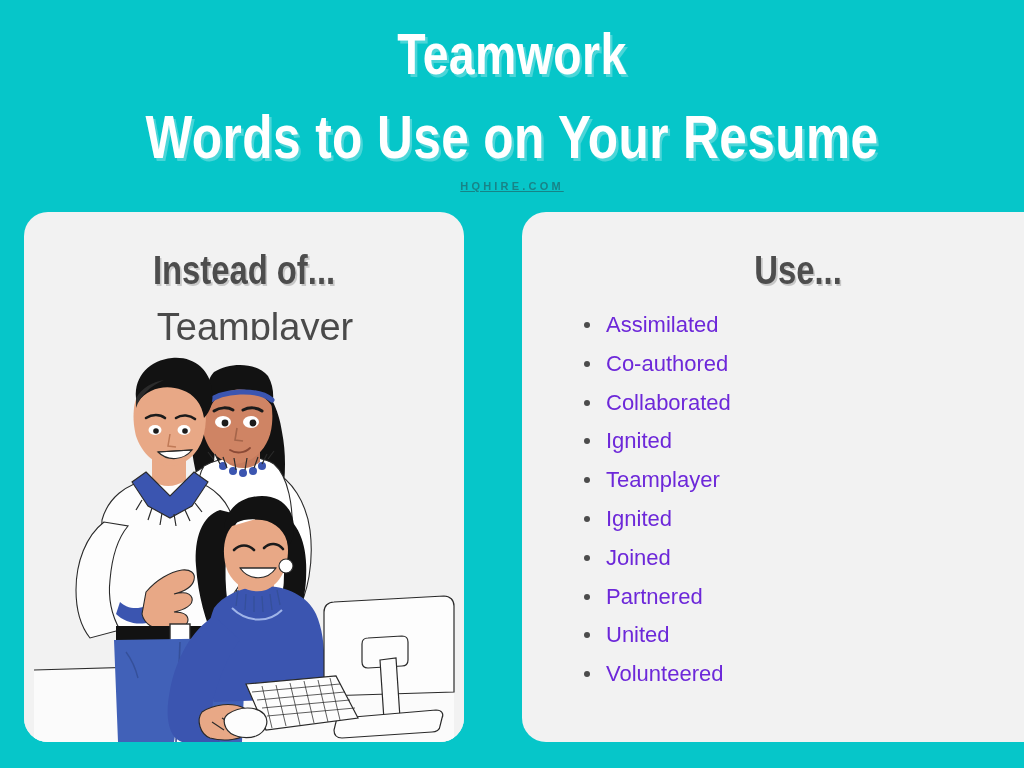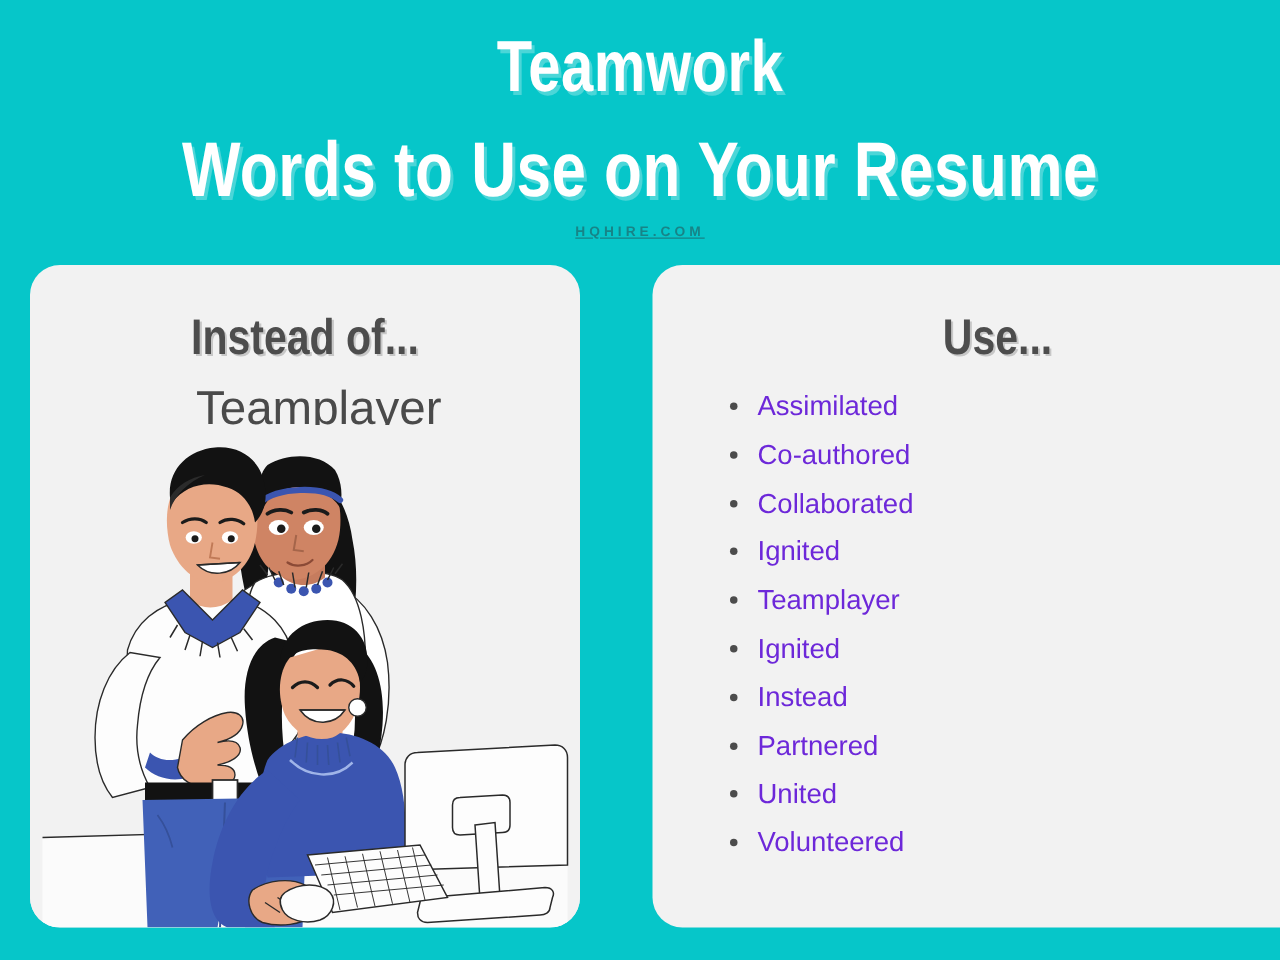--- a/index.html
+++ b/index.html
@@ -344,21 +344,21 @@
     <li class="word-item">
       <span class="bullet"></span>
       <span>Teamplayer</span>
     </li>
     <li class="word-item">
       <span class="bullet"></span>
       <span>Ignited</span>
     </li>
     <li class="word-item">
       <span class="bullet"></span>
-      <span>Instead</span>
+      <span>Joined</span>
     </li>
     <li class="word-item">
       <span class="bullet"></span>
       <span>Partnered</span>
     </li>
     <li class="word-item">
       <span class="bullet"></span>
       <span>United</span>
     </li>
     <li class="word-item">

